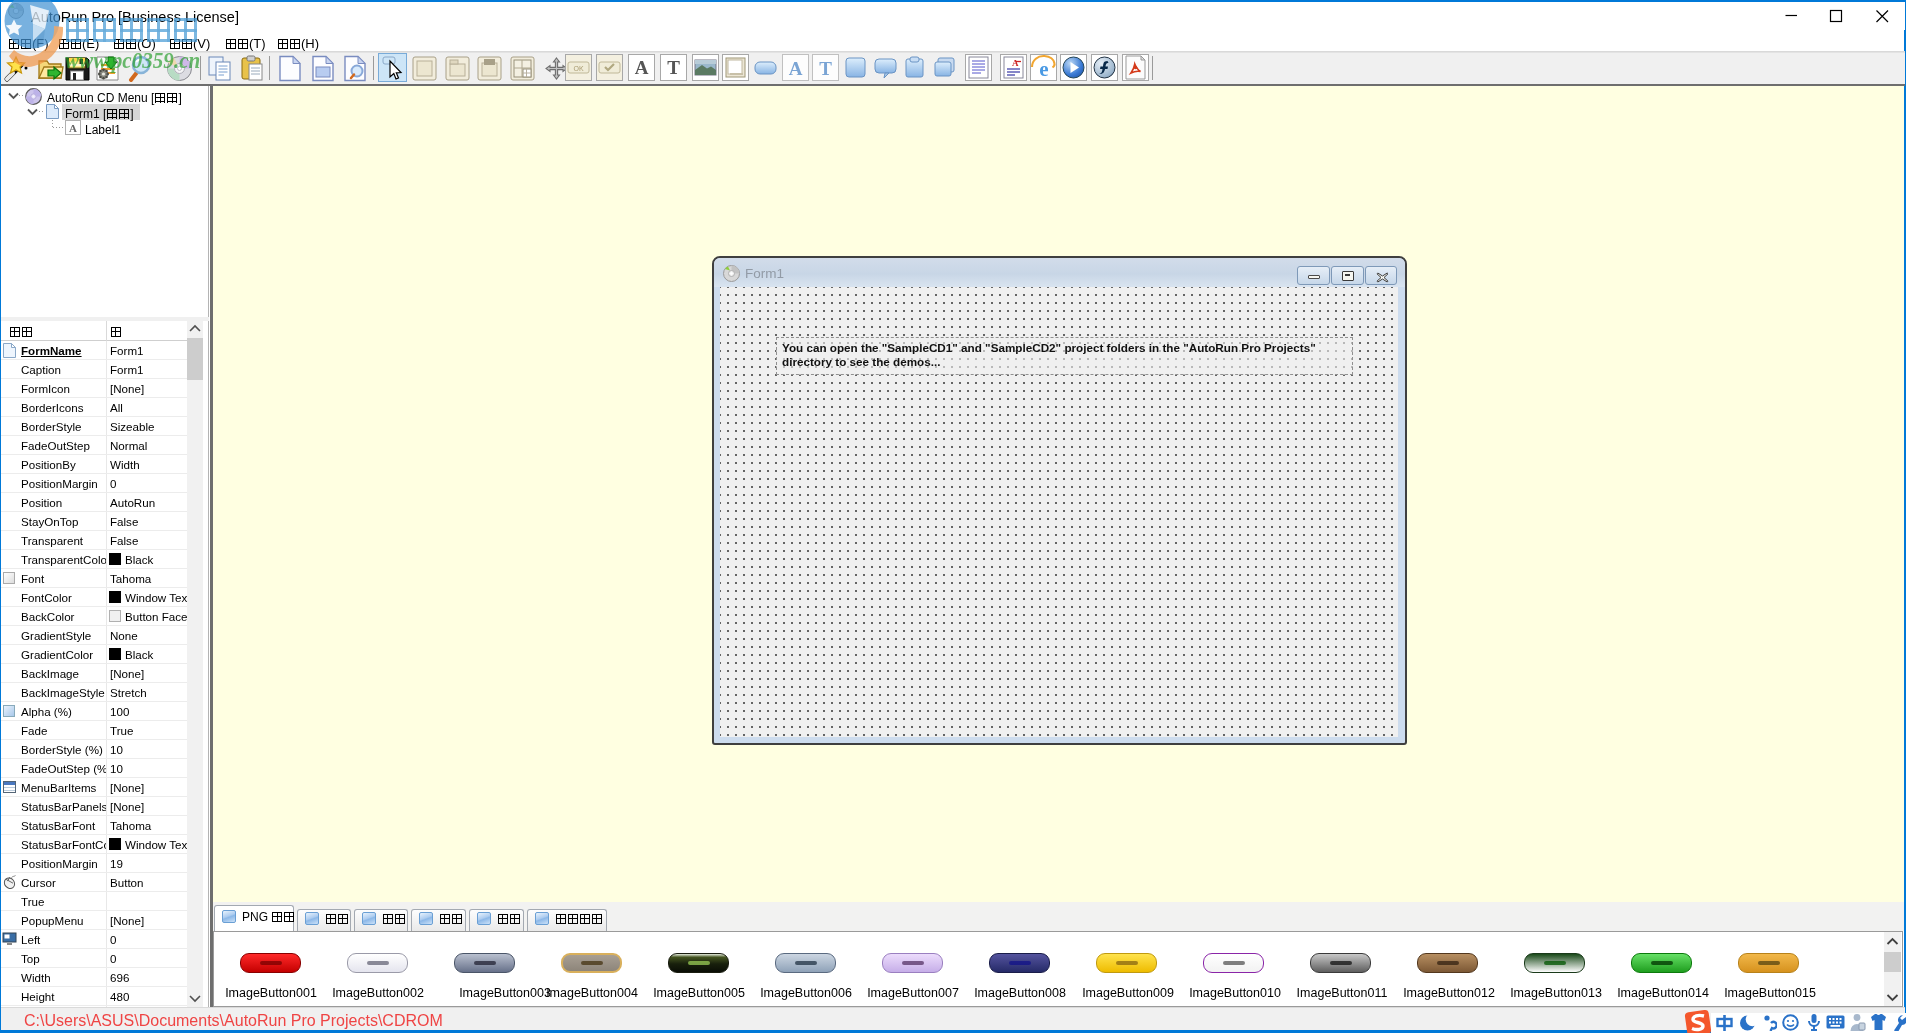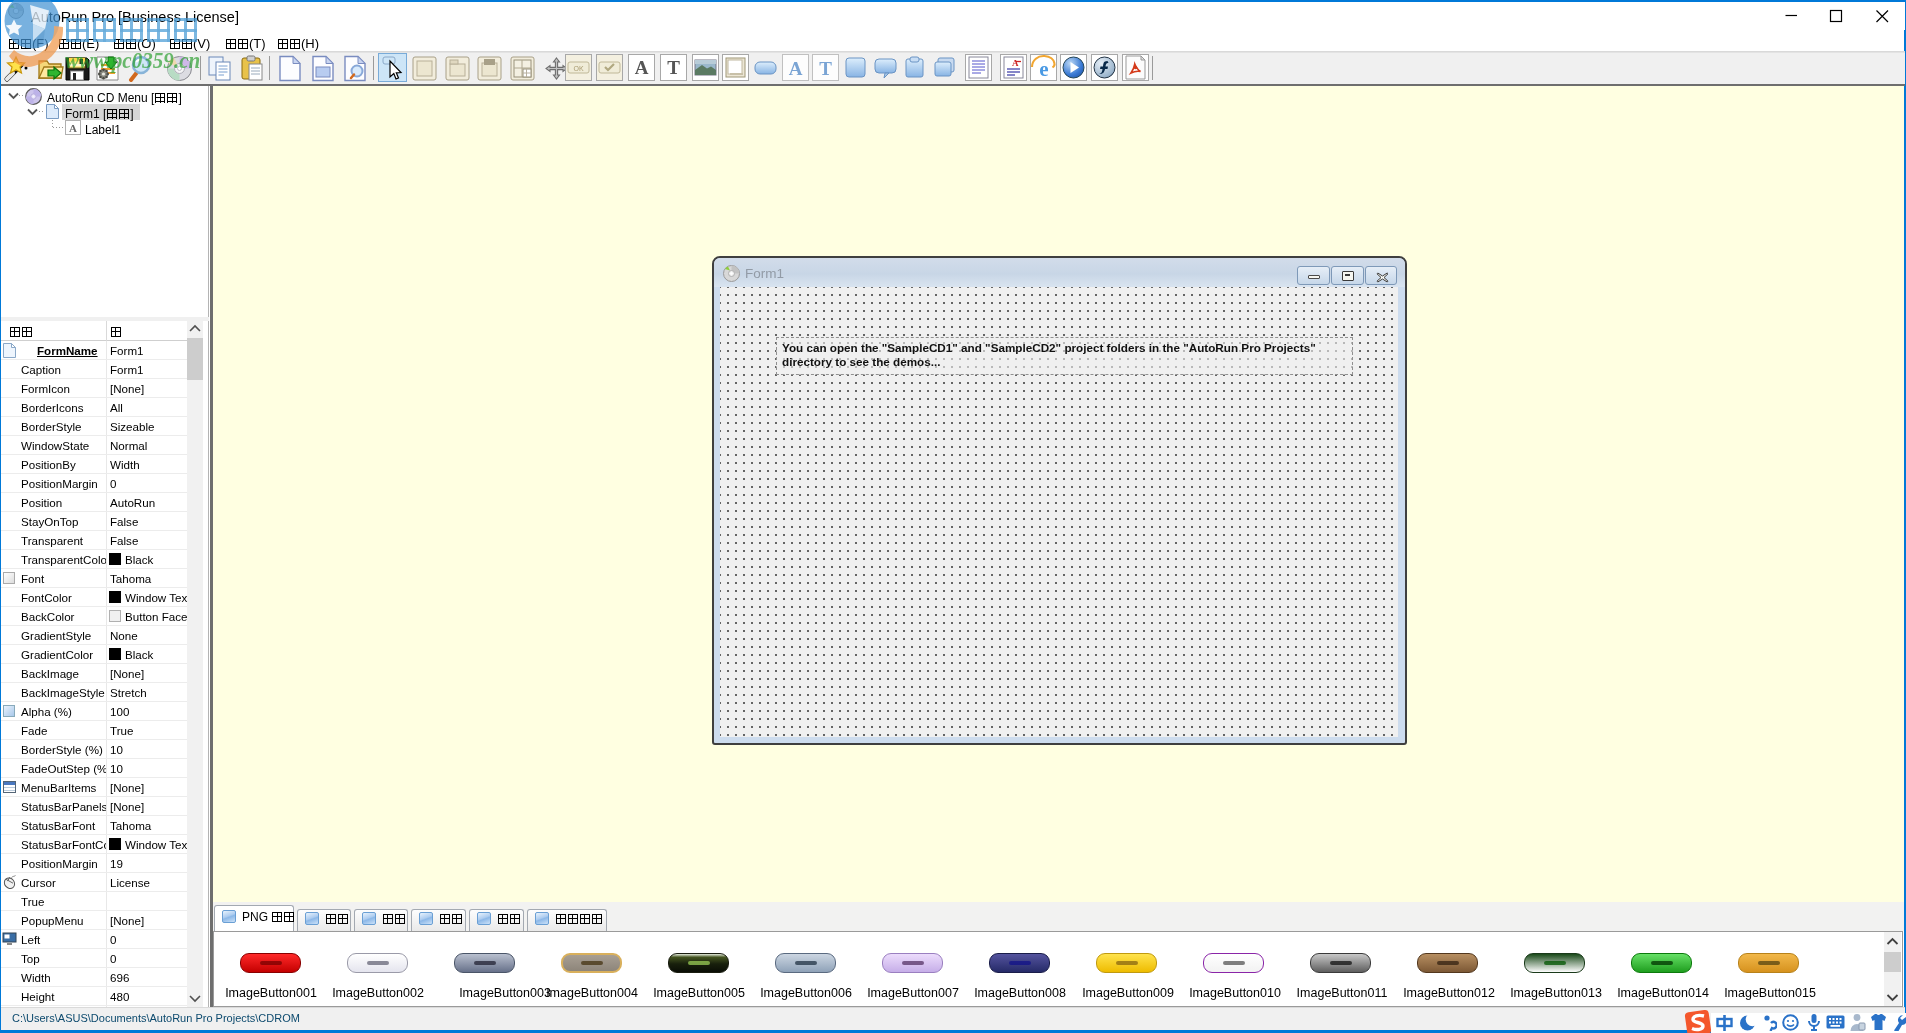--- a/index.html
+++ b/index.html
@@ -403,41 +403,41 @@
     <div class="abs" style="left:0;top:0;width:202px;height:20px;border-bottom:1px solid #cfcfcf">
       <span class="abs" style="left:8px;top:3px;font-size:13px;color:#000"><span class="cj"></span><span class="cj"></span></span>
       <span class="abs" style="left:109px;top:3px;font-size:13px;color:#000"><span class="cj"></span></span>
       <span class="abs" style="left:105px;top:0;width:1px;height:20px;background:#d9d9d9"></span>
     </div>
     <div class="prow" style="top:20px">
       <svg class="abs" style="left:2px;top:2px" width="13" height="15" viewBox="0 0 13 15">
         <path d="M.5 .5 L8.5 .5 L12.5 4.5 L12.5 14.5 L.5 14.5 Z" fill="#eef5fd" stroke="#8aa8c8"></path>
         <path d="M8.5 .5 L8.5 4.5 L12.5 4.5 Z" fill="#fff" stroke="#8aa8c8"></path>
       </svg>
-      <span class="pname" style="font-weight:bold;text-decoration:underline;margin-left:16px;">FormName</span>
+      <span class="pname" style="font-weight:bold;text-decoration:underline;">FormName</span>
       <span class="pval">Form1</span>
     </div>
     <div class="prow" style="top:39px">
       <span class="pname" style="">Caption</span>
       <span class="pval">Form1</span>
     </div>
     <div class="prow" style="top:58px">
       <span class="pname" style="">FormIcon</span>
       <span class="pval">[None]</span>
     </div>
     <div class="prow" style="top:77px">
       <span class="pname" style="">BorderIcons</span>
       <span class="pval">All</span>
     </div>
     <div class="prow" style="top:96px">
       <span class="pname" style="">BorderStyle</span>
       <span class="pval">Sizeable</span>
     </div>
     <div class="prow" style="top:115px">
-      <span class="pname" style="">WindowState</span>
+      <span class="pname" style="">FadeOutStep</span>
       <span class="pval">Normal</span>
     </div>
     <div class="prow" style="top:134px">
       <span class="pname" style="">PositionBy</span>
       <span class="pval">Width</span>
     </div>
     <div class="prow" style="top:153px">
       <span class="pname" style="">PositionMargin</span>
       <span class="pval">0</span>
     </div>
@@ -529,21 +529,21 @@
       <span class="pname" style="">PositionMargin</span>
       <span class="pval">19</span>
     </div>
     <div class="prow" style="top:552px">
       <svg class="abs" style="left:1px;top:2px" width="15" height="15" viewBox="0 0 15 15">
         <ellipse cx="7.5" cy="8.2" rx="4.8" ry="5.6" fill="#f2f2f2" stroke="#555" transform="rotate(-38 7.5 8.2)"></ellipse>
         <path d="M4.2 4.4 L11 8.2 M7.8 2.2 L5.5 6.1" stroke="#555" stroke-width=".9" fill="none"></path>
         <path d="M9.5 2.5 C11 1 12.5 1.5 13.5 .5" stroke="#777" stroke-width=".9" fill="none"></path>
       </svg>
       <span class="pname" style="">Cursor</span>
-      <span class="pval">License</span>
+      <span class="pval">Button</span>
     </div>
     <div class="prow" style="top:571px">
       <span class="pname" style="">True</span>
       <span class="pval"></span>
     </div>
     <div class="prow" style="top:590px">
       <span class="pname" style="">PopupMenu</span>
       <span class="pval">[None]</span>
     </div>
     <div class="prow" style="top:609px">
@@ -691,21 +691,21 @@
 <div class="abs sbar" style="left:1884px;top:932px;width:17px;height:74px"></div>
 <svg class="abs" style="left:1884px;top:936px" width="17" height="12">
     <path d="M3.5 8 L8.5 3 L13.5 8" fill="none" stroke="#404040" stroke-width="1.8"></path>
   </svg>
 <div class="abs" style="left:1884px;top:952px;width:17px;height:20px;background:#cdcdcd"></div>
 <svg class="abs" style="left:1884px;top:992px" width="17" height="12">
     <path d="M3.5 3 L8.5 8 L13.5 3" fill="none" stroke="#404040" stroke-width="1.8"></path>
   </svg>
 
 <div class="abs" style="left:1px;top:1007px;width:1904px;height:23px;background:#f0f0f0;border-top:1px solid #dadada"></div>
-<div class="abs" style="left:12px;top:1012px;font-size:11px;color:#0c4a6e">C:\Users\ASUS\Documents\AutoRun Pro Projects\CDROM</div>
+<div class="abs" style="left:24px;top:1012px;font-size:16px;color:#ef4444">C:\Users\ASUS\Documents\AutoRun Pro Projects\CDROM</div>
 <div class="abs" style="left:1711px;top:1013px;width:195px;height:20px;background:#fff"></div>
 <svg class="abs" style="left:1682px;top:1009px" width="34" height="26" viewBox="0 0 34 26">
 <rect x="4" y="2" width="24" height="24" rx="4" fill="#f4572c" transform="rotate(-8 16 14)"></rect>
 <path d="M22 7 C16 5.5 11 7 11 10.5 C11 14 21 13 21 17 C21 20.5 15 21.5 10 19.5" stroke="#fff" stroke-width="3.4" fill="none"></path>
 </svg>
 <svg class="abs" style="left:1716px;top:1015px" width="17" height="16" viewBox="0 0 17 16">
 <line x1="8.5" y1="0" x2="8.5" y2="16" stroke="#2a72c8" stroke-width="2.6"></line>
 <rect x="1.5" y="4" width="14" height="7" fill="none" stroke="#2a72c8" stroke-width="2.4"></rect>
   </svg>
 <svg class="abs" style="left:1740px;top:1014px" width="17" height="17" viewBox="0 0 17 17">

